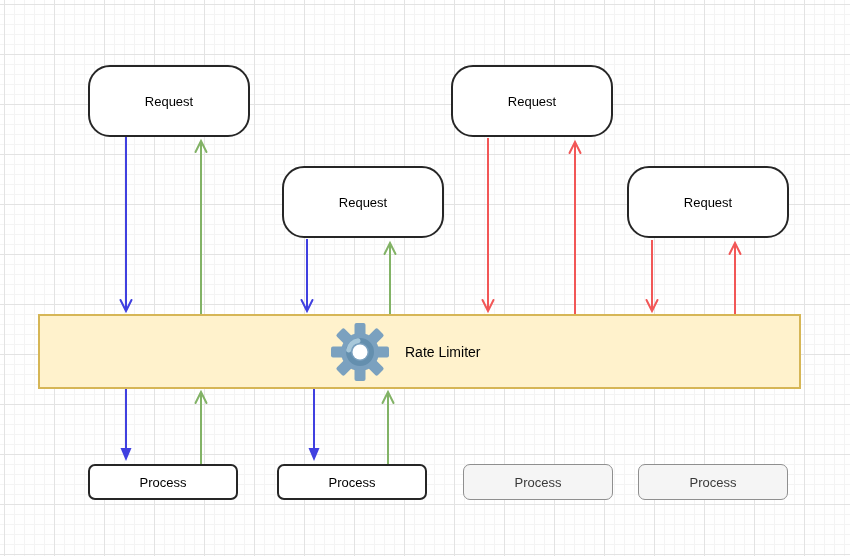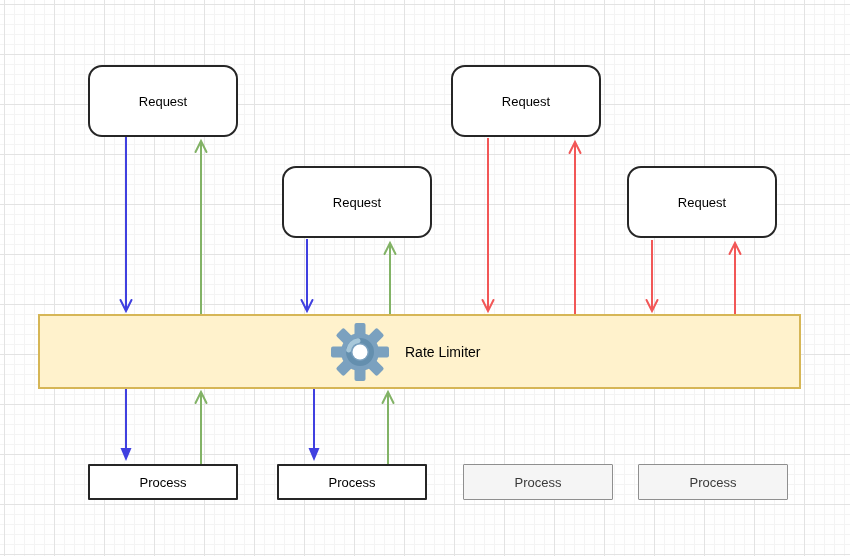--- a/index.html
+++ b/index.html
@@ -11,24 +11,24 @@
       linear-gradient(to right,#f4f4f4 1px,transparent 1px),
       linear-gradient(to bottom,#f4f4f4 1px,transparent 1px);
     background-size:50px 50px,50px 50px,10px 10px,10px 10px;
     background-position:4px 4px;
   }
   .node{
     position:absolute;display:flex;align-items:center;justify-content:center;
     box-sizing:border-box;background:#ffffff;font-size:13px;color:#000000;
   }
   .request-node{
-    width:150px;height:72px;border:2px solid var(--node-border,#262626);border-radius:14px;
+    width:162px;height:72px;border:2px solid var(--node-border,#262626);border-radius:22px;
   }
   .process-node{
-    width:150px;height:36px;border:2px solid var(--node-border,#262626);border-radius:1px;
+    width:150px;height:36px;border:2px solid var(--node-border,#262626);border-radius:7px;
   }
   .process-node.inactive{
     background:var(--inactive-fill,#f5f5f5);
     border:1.5px solid var(--inactive-border,#8f8f8f);
     color:#3a3a3a;
   }
   #limiter-band{
     position:absolute;left:38px;top:314px;width:763px;height:75px;box-sizing:border-box;
     background:var(--limiter-fill,#fff2cc);
     border:2px solid var(--limiter-border,#d6b656);

